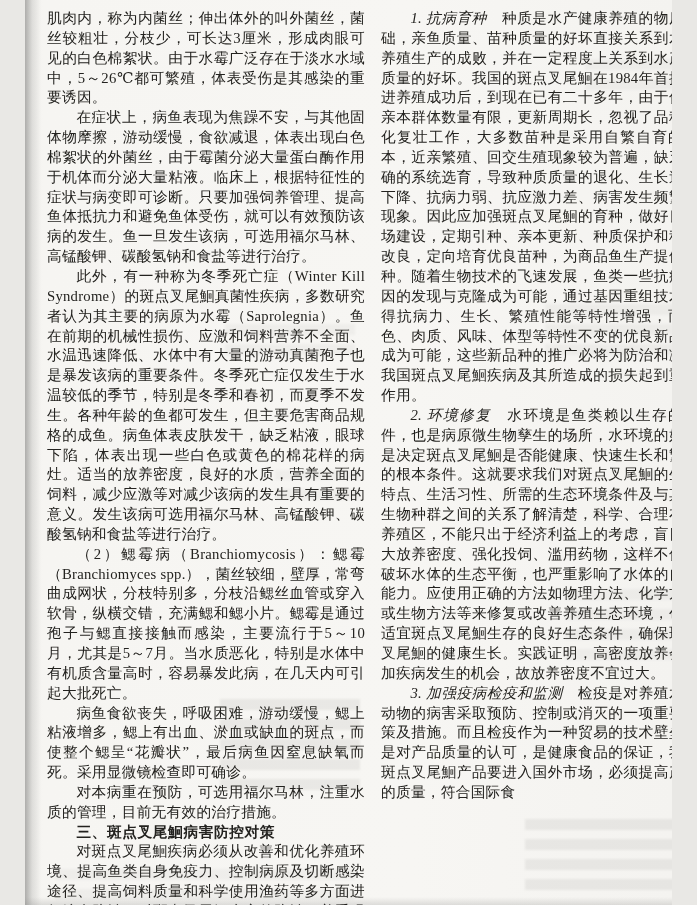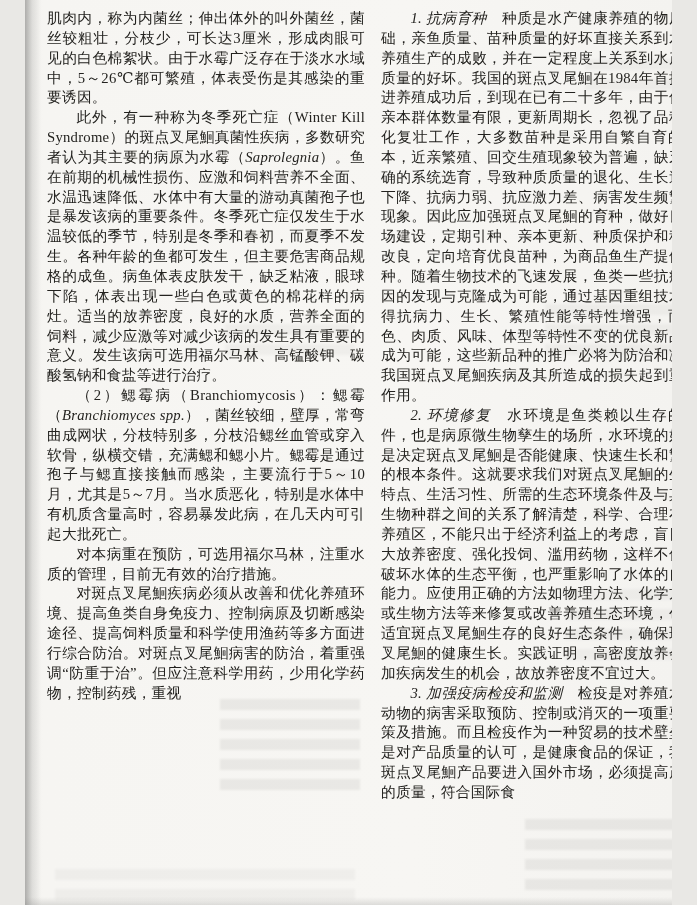--- a/index.html
+++ b/index.html
@@ -35,21 +35,21 @@
     line-height: 19.85px;
     text-align: justify;
     text-justify: inter-ideograph;
     letter-spacing: 0.25px;
   }
   .column-left  { left: 22px; }
   .column-right { left: 356px; }
   .column p { margin: 0; }
   .column p.indent { text-indent: 2em; }
   .run-bold { font-weight: bold; letter-spacing: 0.6px; }
-  .run-italic { font-style: italic; font-family: "Liberation Serif", "DejaVu Serif", serif; }
+  .run-italic { font-family: "Liberation Serif", "DejaVu Serif", serif; }
   .run-kai { font-style: italic; } 
   
   .ghost {
     position: absolute;
     pointer-events: none;
     filter: blur(1.3px);
     background-image: repeating-linear-gradient(0deg,
       rgba(128,128,126,0.22) 0px, rgba(128,128,126,0.22) 11px,
       rgba(128,128,126,0) 11px, rgba(128,128,126,0) 20px);
     opacity: 0.55;
@@ -68,23 +68,26 @@
   <div class="ghost" style="left:340px; top:690px; width:-0px;  height:0px;"></div>
   <div class="ghost" style="left:195px; top:690px; width:140px; height:100px;"></div>
   <div class="ghost light" style="left:560px; top:55px;  width:110px; height:35px;"></div>
   <div class="ghost light" style="left:520px; top:300px; width:150px; height:55px;"></div>
   <div class="ghost light" style="left:540px; top:585px; width:135px; height:75px;"></div>
   <div class="ghost" style="left:500px; top:810px; width:175px; height:80px;"></div>
   <div class="ghost light" style="left:30px;  top:860px; width:300px; height:40px;"></div>
 
   <div class="column column-left">
       <p class=""><span class="run-normal">肌肉内，称为内菌丝；伸出体外的叫外菌丝，菌丝较粗壮，分枝少，可长达3厘米，形成肉眼可见的白色棉絮状。由于水霉广泛存在于淡水水域中，5～26℃都可繁殖，体表受伤是其感染的重要诱因。</span></p>
+      <p class="indent"><span class="run-normal">在症状上，病鱼表现为焦躁不安，与其他固体物摩擦，游动缓慢，食欲减退，体表出现白色棉絮状的外菌丝，由于霉菌分泌大量蛋白酶作用于机体而分泌大量粘液。临床上，根据特征性的症状与病变即可诊断。只要加强饲养管理、提高鱼体抵抗力和避免鱼体受伤，就可以有效预防该病的发生。鱼一旦发生该病，可选用福尔马林、高锰酸钾、碳酸氢钠和食盐等进行治疗。</span></p>
       <p class="indent"><span class="run-normal">此外，有一种称为冬季死亡症（Winter Kill Syndrome）的斑点叉尾鮰真菌性疾病，多数研究者认为其主要的病原为水霉（</span><span class="run-italic">Saprolegnia</span><span class="run-normal">）。鱼在前期的机械性损伤、应激和饲料营养不全面、水温迅速降低、水体中有大量的游动真菌孢子也是暴发该病的重要条件。冬季死亡症仅发生于水温较低的季节，特别是冬季和春初，而夏季不发生。各种年龄的鱼都可发生，但主要危害商品规格的成鱼。病鱼体表皮肤发干，缺乏粘液，眼球下陷，体表出现一些白色或黄色的棉花样的病灶。适当的放养密度，良好的水质，营养全面的饲料，减少应激等对减少该病的发生具有重要的意义。发生该病可选用福尔马林、高锰酸钾、碳酸氢钠和食盐等进行治疗。</span></p>
       <p class="indent"><span class="run-normal">（2）鳃霉病（Branchiomycosis）：鳃霉（</span><span class="run-italic">Branchiomyces spp.</span><span class="run-normal">），菌丝较细，壁厚，常弯曲成网状，分枝特别多，分枝沿鳃丝血管或穿入软骨，纵横交错，充满鳃和鳃小片。鳃霉是通过孢子与鳃直接接触而感染，主要流行于5～10月，尤其是5～7月。当水质恶化，特别是水体中有机质含量高时，容易暴发此病，在几天内可引起大批死亡。</span></p>
+      <p class="indent"><span class="run-normal">病鱼食欲丧失，呼吸困难，游动缓慢，鳃上粘液增多，鳃上有出血、淤血或缺血的斑点，而使整个鳃呈“花瓣状”，最后病鱼因窒息缺氧而死。采用显微镜检查即可确诊。</span></p>
       <p class="indent"><span class="run-normal">对本病重在预防，可选用福尔马林，注重水质的管理，目前无有效的治疗措施。</span></p>
+      <p class="indent"><span class="run-bold">三、斑点叉尾鮰病害防控对策</span></p>
       <p class="indent"><span class="run-normal">对斑点叉尾鮰疾病必须从改善和优化养殖环境、提高鱼类自身免疫力、控制病原及切断感染途径、提高饲料质量和科学使用渔药等多方面进行综合防治。对斑点叉尾鮰病害的防治，着重强调“防重于治”。但应注意科学用药，少用化学药物，控制药残，重视</span></p>
     </div>
   <div class="column column-right">
       <p class="indent"><span class="run-kai">1. 抗病育种</span><span class="run-normal">　种质是水产健康养殖的物质基础，亲鱼质量、苗种质量的好坏直接关系到水产养殖生产的成败，并在一定程度上关系到水产品质量的好坏。我国的斑点叉尾鮰在1984年首批引进养殖成功后，到现在已有二十多年，由于优质亲本群体数量有限，更新周期长，忽视了品种纯化复壮工作，大多数苗种是采用自繁自育的亲本，近亲繁殖、回交生殖现象较为普遍，缺乏正确的系统选育，导致种质质量的退化、生长速度下降、抗病力弱、抗应激力差、病害发生频繁等现象。因此应加强斑点叉尾鮰的育种，做好良种场建设，定期引种、亲本更新、种质保护和种质改良，定向培育优良苗种，为商品鱼生产提供良种。随着生物技术的飞速发展，鱼类一些抗病基因的发现与克隆成为可能，通过基因重组技术获得抗病力、生长、繁殖性能等特性增强，而体色、肉质、风味、体型等特性不变的优良新品种成为可能，这些新品种的推广必将为防治和减少我国斑点叉尾鮰疾病及其所造成的损失起到重要作用。</span></p>
       <p class="indent"><span class="run-kai">2. 环境修复</span><span class="run-normal">　水环境是鱼类赖以生存的条件，也是病原微生物孳生的场所，水环境的好坏是决定斑点叉尾鮰是否能健康、快速生长和繁殖的根本条件。这就要求我们对斑点叉尾鮰的生理特点、生活习性、所需的生态环境条件及与其他生物种群之间的关系了解清楚，科学、合理布局养殖区，不能只出于经济利益上的考虑，盲目扩大放养密度、强化投饲、滥用药物，这样不仅会破坏水体的生态平衡，也严重影响了水体的自净能力。应使用正确的方法如物理方法、化学方法或生物方法等来修复或改善养殖生态环境，创造适宜斑点叉尾鮰生存的良好生态条件，确保斑点叉尾鮰的健康生长。实践证明，高密度放养会增加疾病发生的机会，故放养密度不宜过大。</span></p>
       <p class="indent"><span class="run-kai">3. 加强疫病检疫和监测</span><span class="run-normal">　检疫是对养殖水产动物的病害采取预防、控制或消灭的一项重要对策及措施。而且检疫作为一种贸易的技术壁垒，是对产品质量的认可，是健康食品的保证，我国斑点叉尾鮰产品要进入国外市场，必须提高产品的质量，符合国际食</span></p>
     </div>
 </div>
 
 </body></html>

